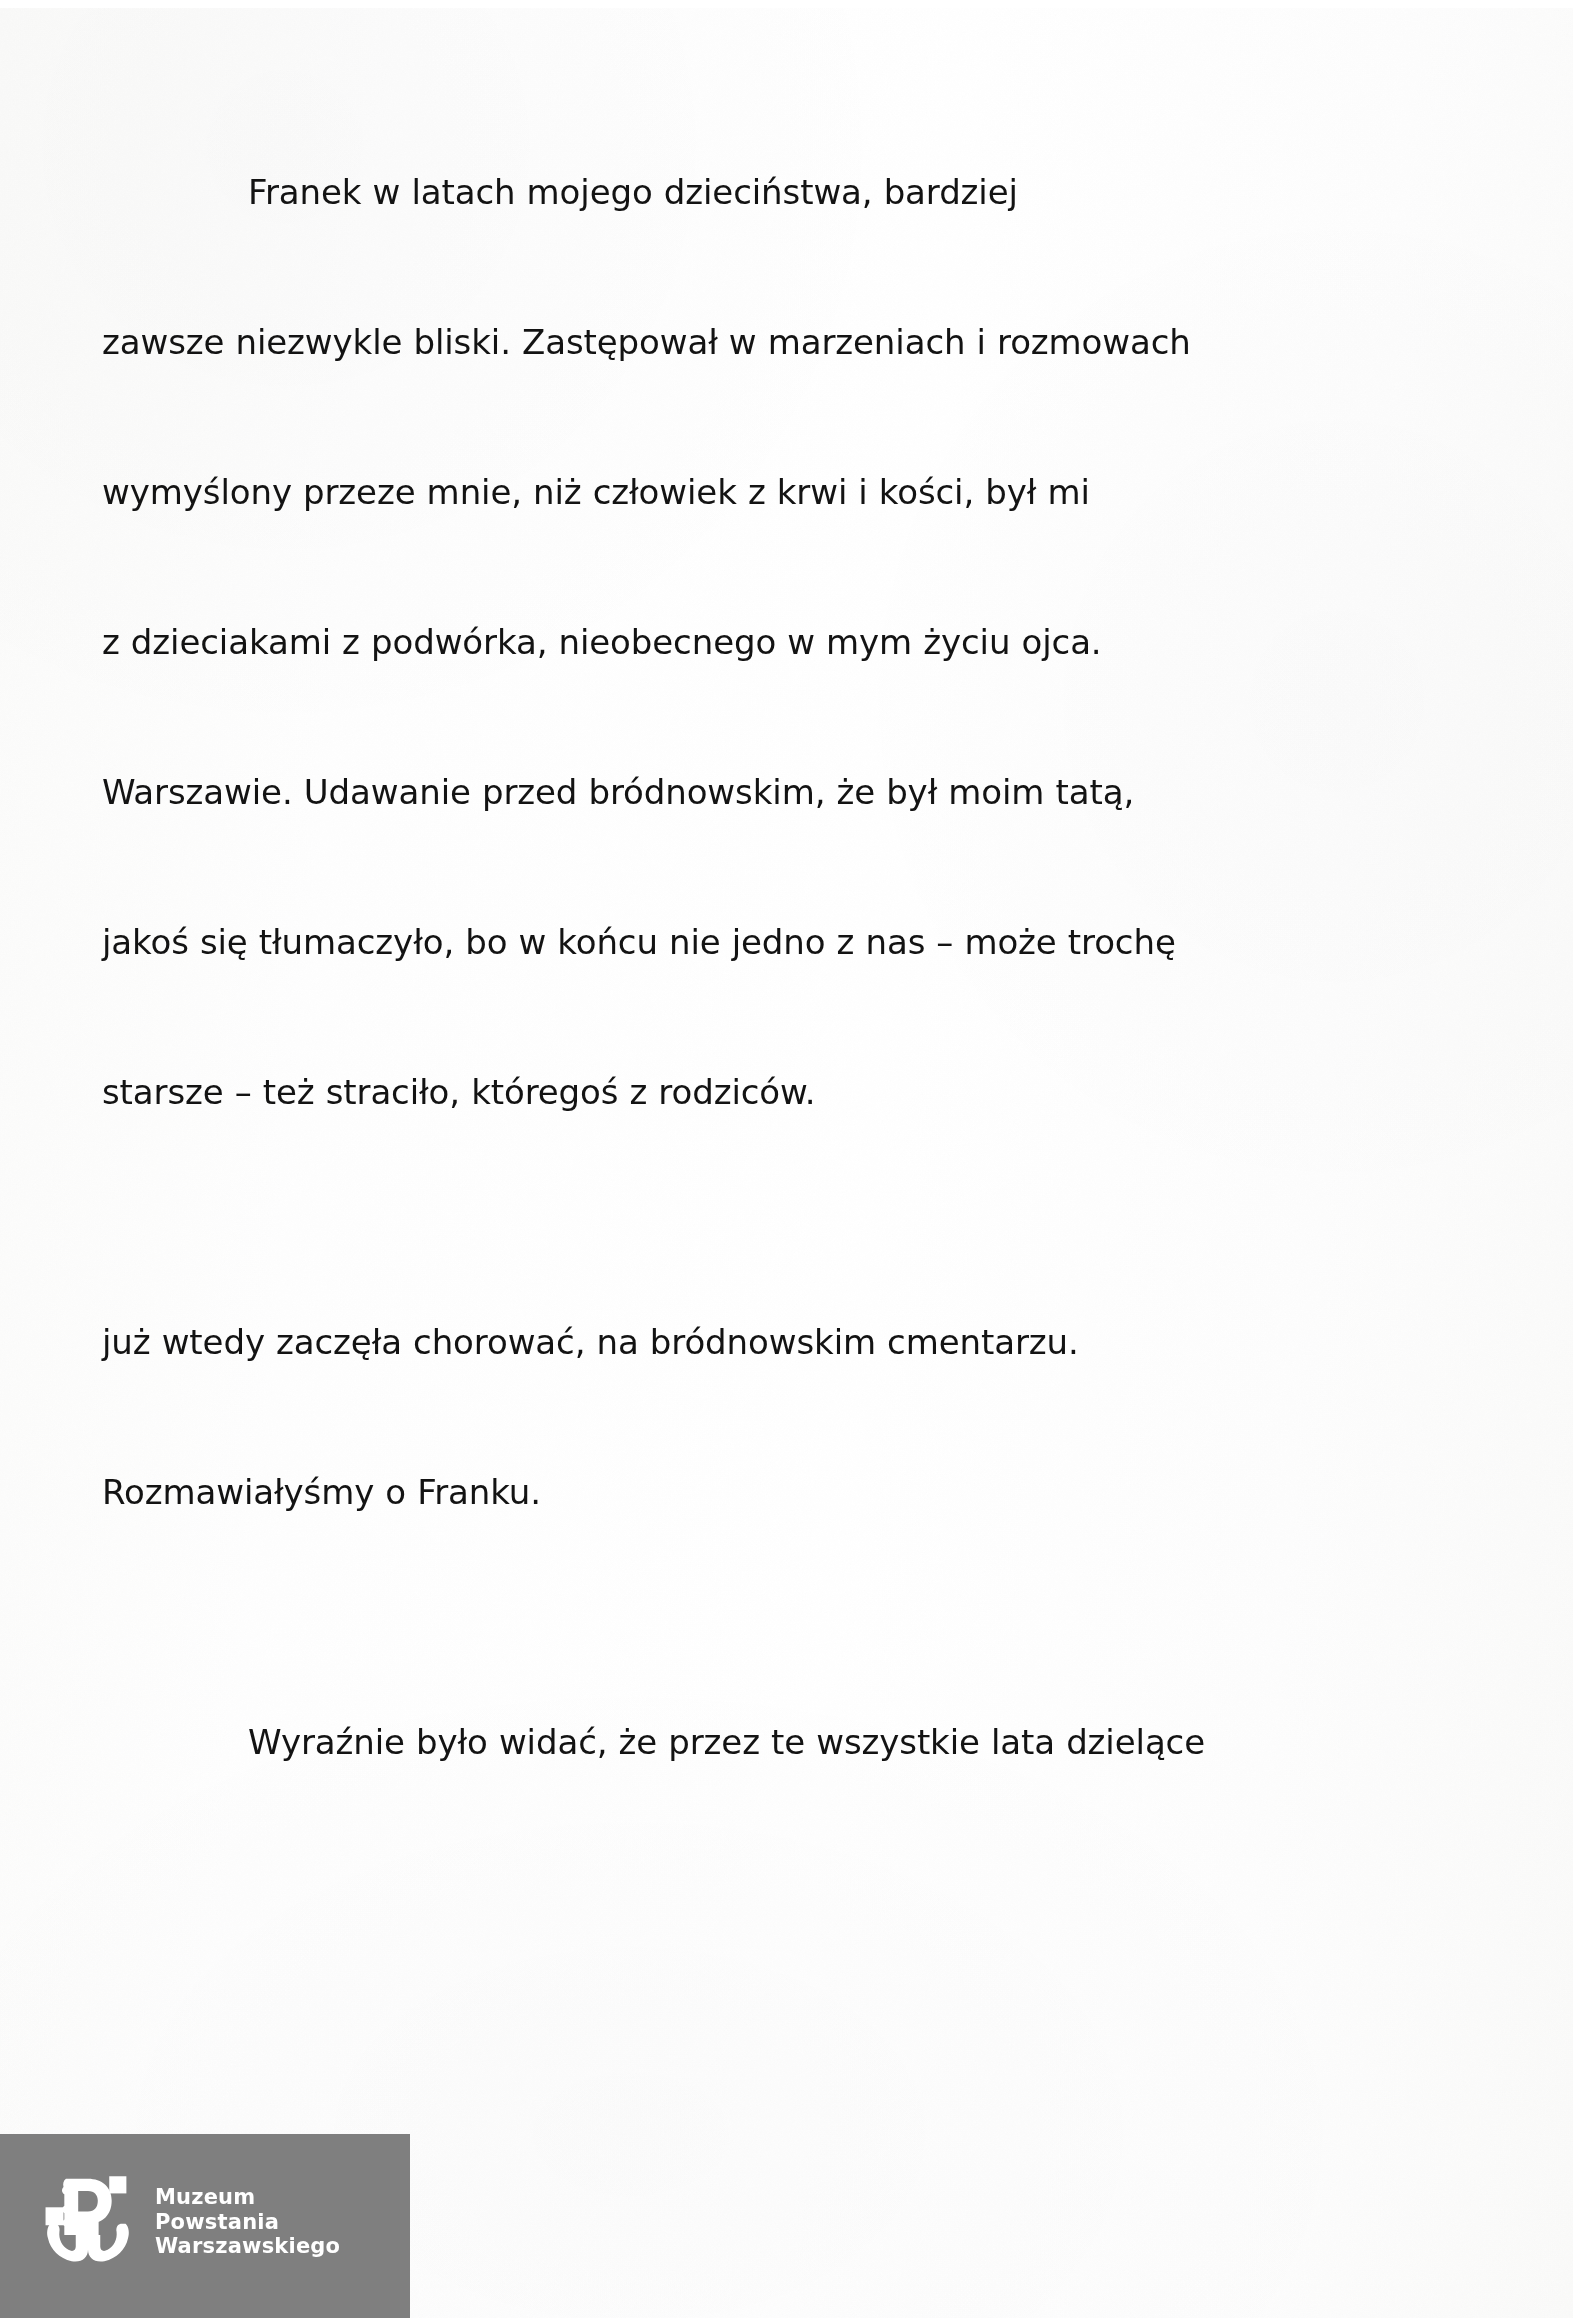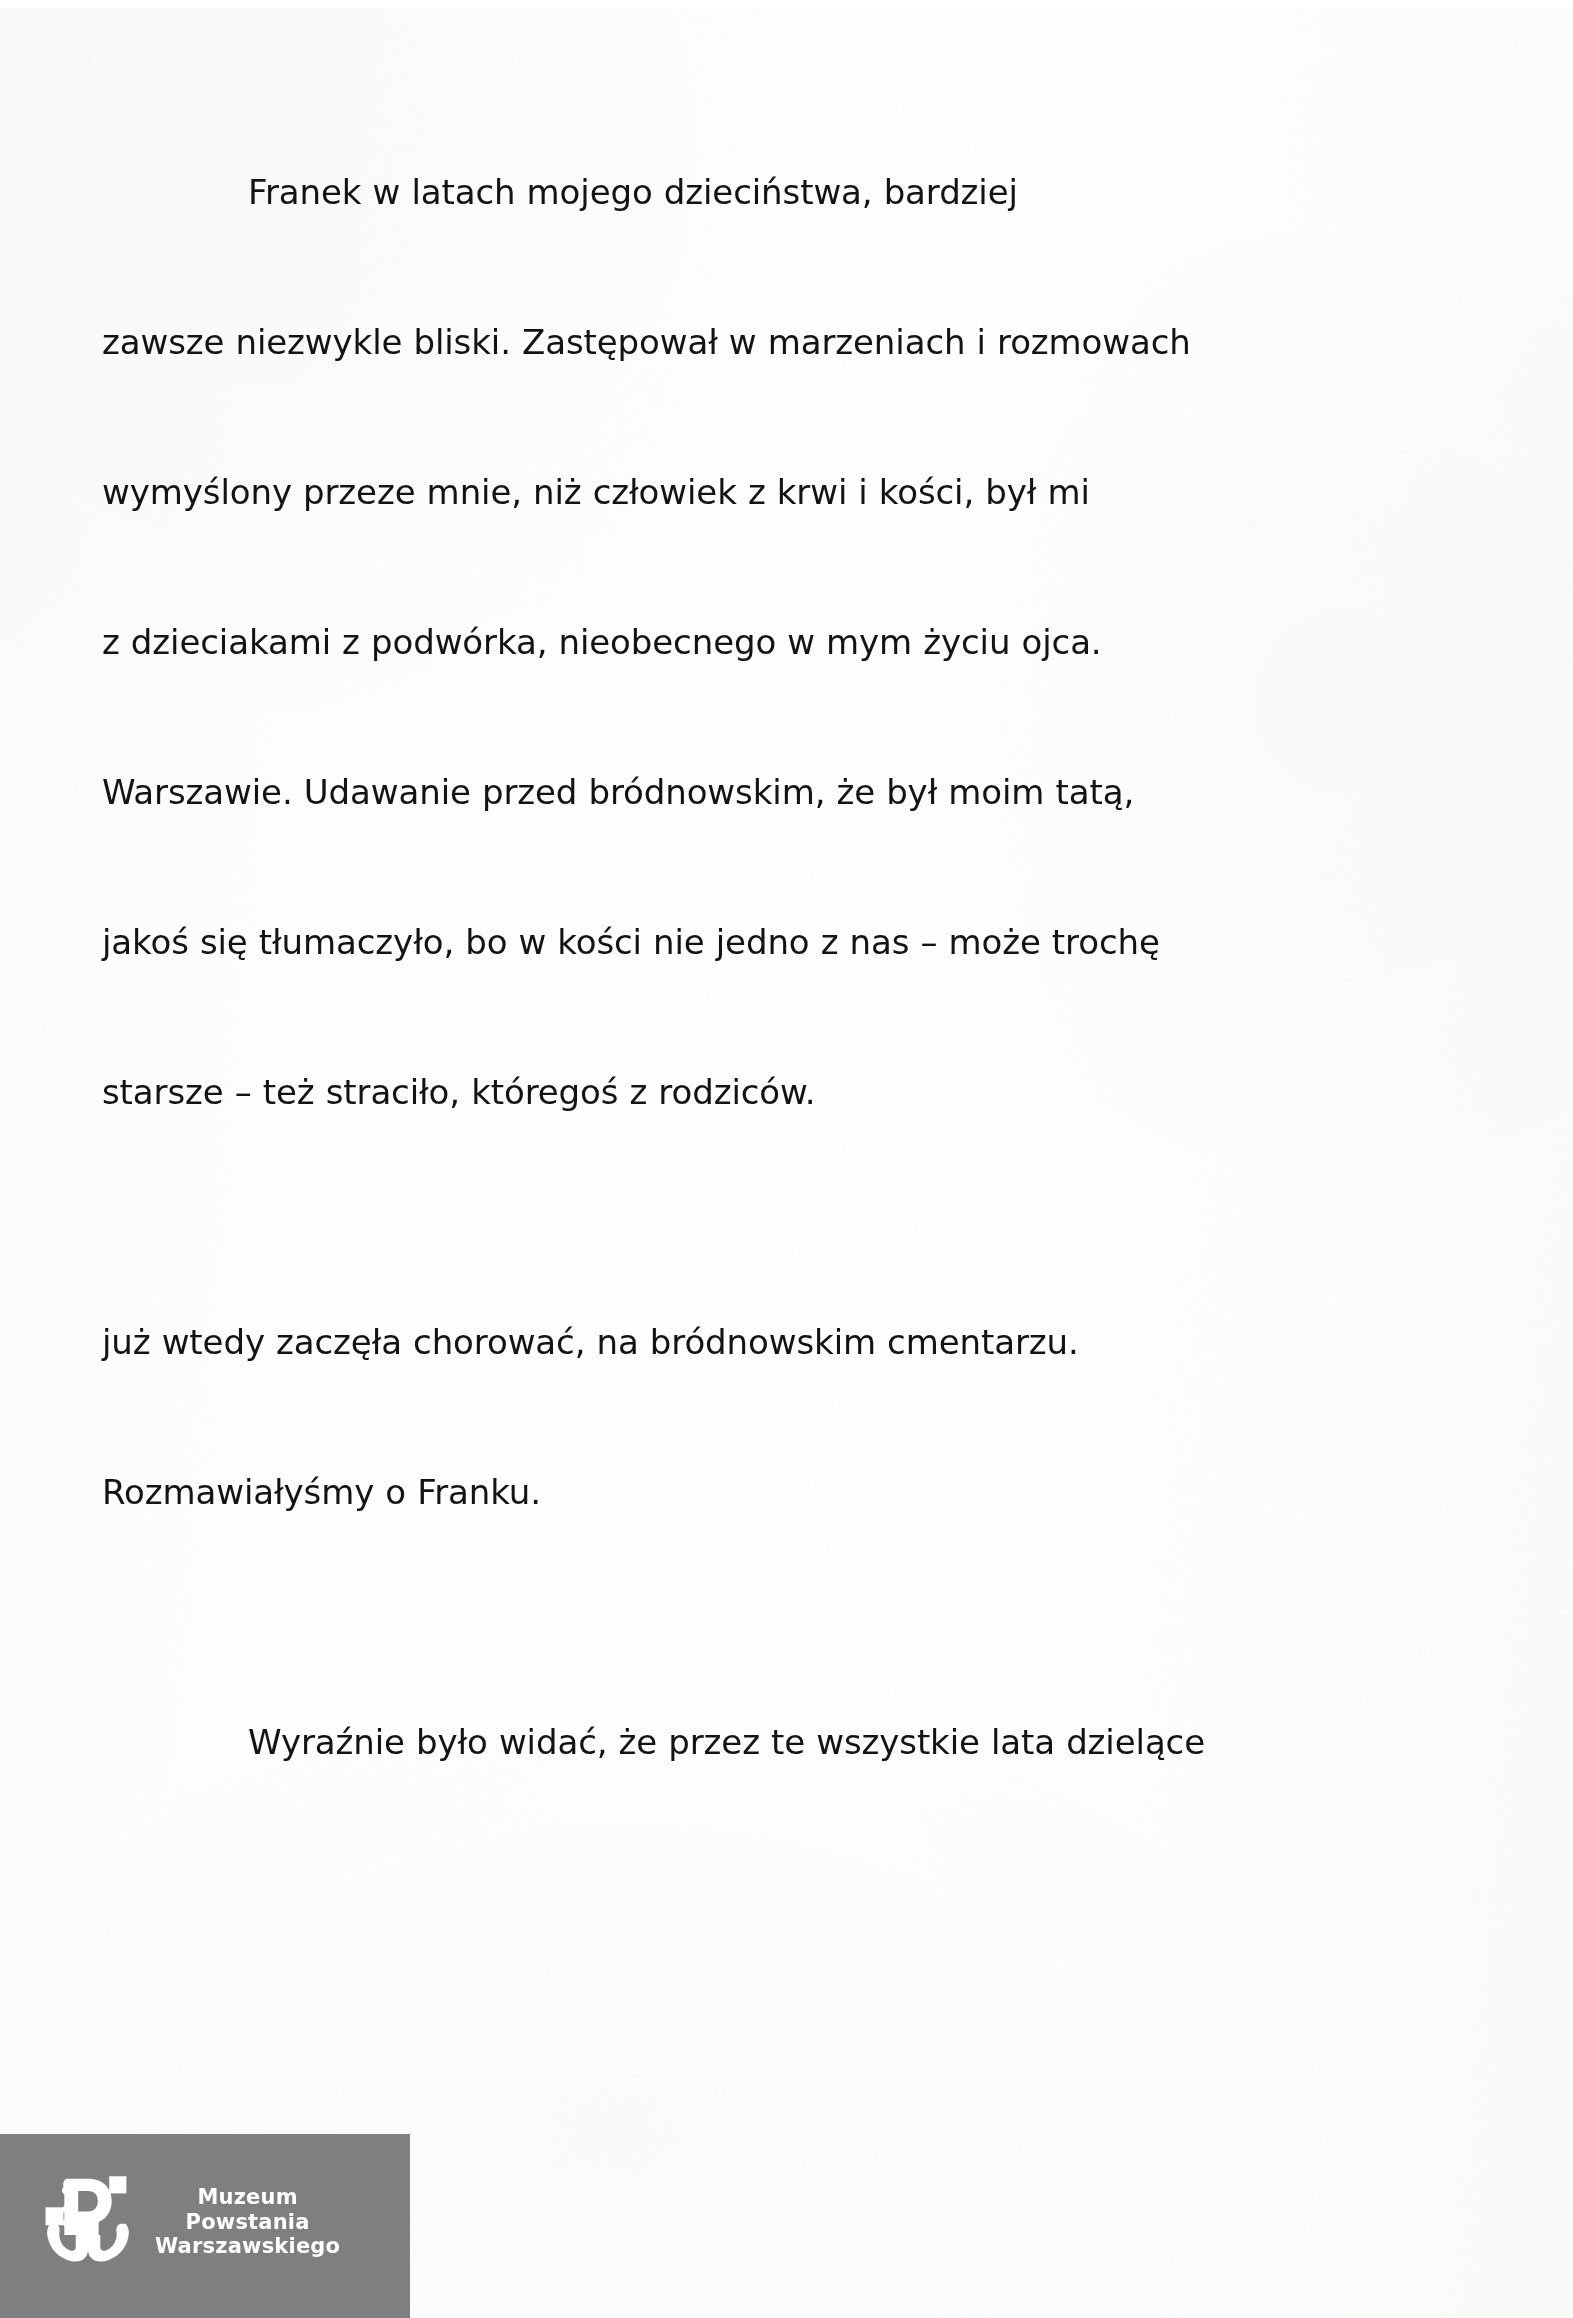--- a/index.html
+++ b/index.html
@@ -84,21 +84,20 @@
     height: 98px;
     flex: 0 0 auto;
   }
   .logo-text {
     color: #ffffff;
     font-family: "DejaVu Sans", sans-serif;
     font-weight: bold;
     font-size: 21px;
     line-height: 24.6px;
     letter-spacing: 0.2px;
-    text-align: center;
   }
   .logo-text span { display: block; }
 </style>
 </head>
 <body>
 
 <div class="page">
 
   <svg class="scan-noise" width="1574" height="2319" xmlns="http://www.w3.org/2000/svg" aria-hidden="true" viewBox="0 0 1920 2829">
     <defs>
@@ -114,21 +113,21 @@
   </svg>
 
   <div class="text-body">
 
     <p class="para">
       <span class="line ind-para">Franek w latach mojego dzieciństwa, bardziej</span>
       <span class="line">zawsze niezwykle bliski. Zastępował w marzeniach i rozmowach</span>
       <span class="line">wymyślony przeze mnie, niż człowiek z krwi i kości, był mi</span>
       <span class="line">z dzieciakami z podwórka, nieobecnego w mym życiu ojca.</span>
       <span class="line">Warszawie. Udawanie przed bródnowskim, że był moim tatą,</span>
-      <span class="line">jakoś się tłumaczyło, bo w kości nie jedno z nas – może trochę</span>
+      <span class="line">jakoś się tłumaczyło, bo w końcu nie jedno z nas – może trochę</span>
       <span class="line">starsze – też straciło, któregoś z rodziców.</span>
     </p>
 
     <p class="para">
       <span class="line">już wtedy zaczęła chorować, na bródnowskim cmentarzu.</span>
       <span class="line">Rozmawiałyśmy o Franku.</span>
     </p>
 
 
     <p class="para">

